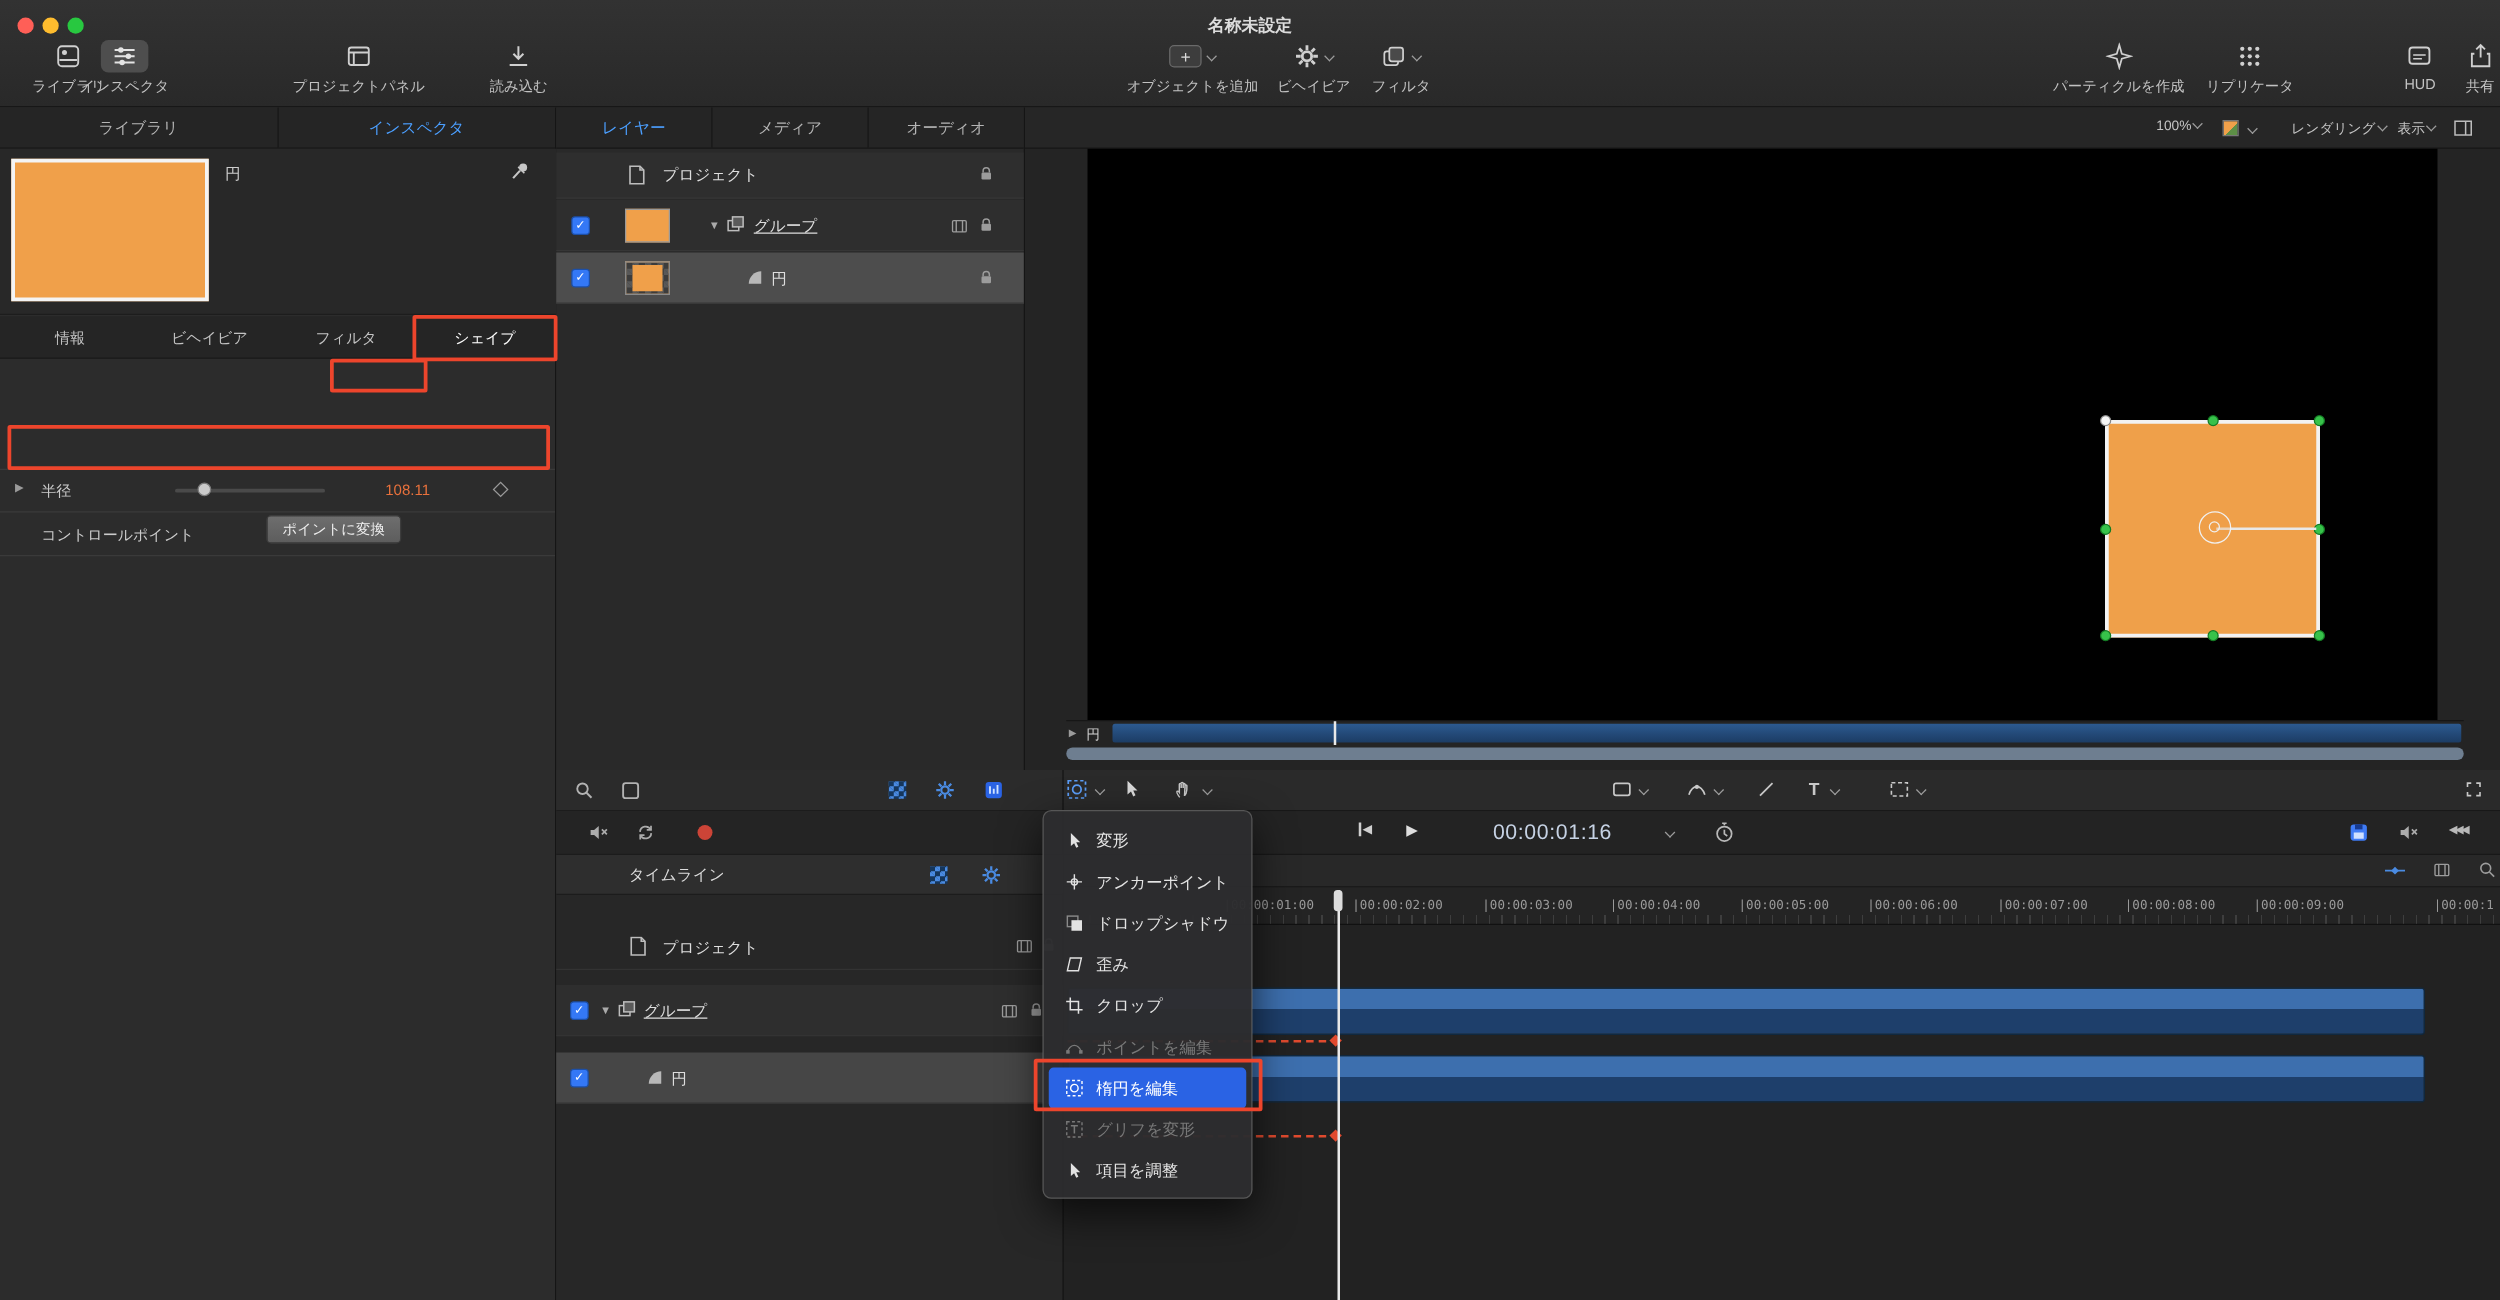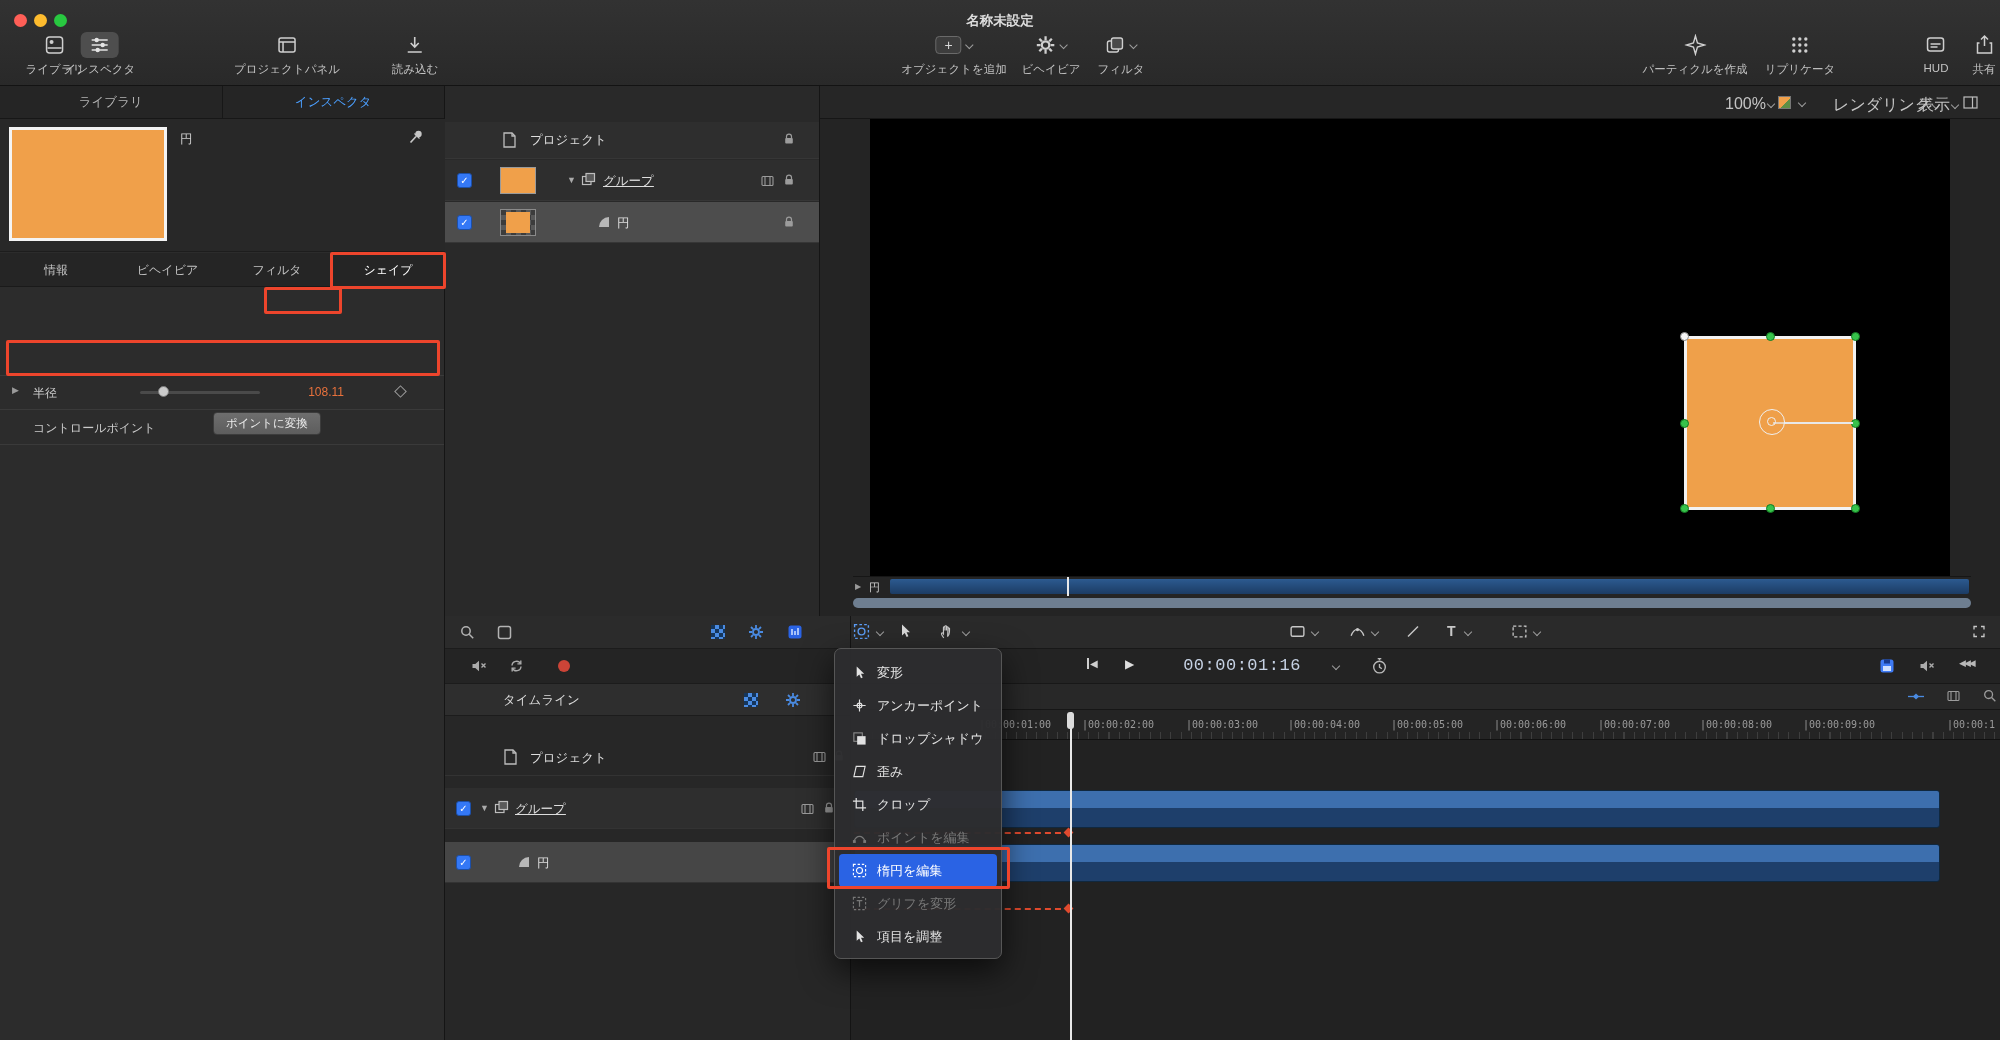--- a/index.html
+++ b/index.html
@@ -31,21 +31,21 @@
   
   #mid-panel{position:absolute;left:445px;top:86px;width:375px;height:530px;background:#292929;border-right:1px solid #151515}
   .lrow{position:absolute;left:0;right:0;border-bottom:1px solid #363636}
   .checkbox{position:absolute;width:15px;height:15px;background:#3478f6;border:1px solid #1c4fa8;border-radius:3px;color:#fff;font-size:10px;line-height:13px;text-align:center}
   .thumb{position:absolute;background:#f0a04a;border:1px solid #9a9a9a}
   .checker{background-image:linear-gradient(45deg,#585858 25%,transparent 25%,transparent 75%,#585858 75%),linear-gradient(45deg,#585858 25%,#3c3c3c 25%,#3c3c3c 75%,#585858 75%);background-size:10px 10px;background-position:0 0,5px 5px}
   .lname{position:absolute;font-size:12.5px;color:#dedede}
   .und{text-decoration:underline}
   
   #canvas-region{position:absolute;left:820px;top:86px;width:1180px;height:530px;background:#242424}
-  #canvas-bar{position:absolute;left:0;top:0;right:0;height:33px;background:#262626;border-bottom:1px solid #161616;color:#c4c4c4;font-size:16px}
+  #canvas-bar{position:absolute;left:0;top:0;right:0;height:33px;background:#262626;border-bottom:1px solid #161616;color:#c4c4c4;font-size:11px}
   #black-canvas{position:absolute;left:50px;top:33px;width:1080px;height:457px;background:#000}
   #sel-square{position:absolute;left:864px;top:250px;width:172px;height:174px;background:#efa04a;border:3px solid #f2f2f2}
   .handle{position:absolute;width:9px;height:9px;border-radius:50%;background:#37c24a;border:1px solid #147a24}
   .handle.white{background:#f5f5f5;border-color:#888}
   
   #bottom-left{position:absolute;left:445px;top:616px;width:405px;height:424px;background:#272727}
   #bottom-right{position:absolute;left:850px;top:616px;width:1150px;height:424px;background:#222;border-left:1px solid #141414}
   .toolrow-ic{position:absolute;top:7px;color:#c8c8c8}
   .rlabel{position:absolute;top:9px;transform:translateX(-50%);font-family:"DejaVu Sans Mono",monospace;font-size:10px;color:#9a9a9a;white-space:nowrap}
   .bar{position:absolute;border-radius:3px;background:linear-gradient(180deg,#3d6fae 0%,#3d6fae 46%,#1e3f6b 46%,#1e3f6b 100%);border:1px solid #10283f}
@@ -53,21 +53,21 @@
   .reddia{position:absolute;width:7px;height:7px;background:#e04a2e;transform:rotate(45deg)}
   
   #ctx-menu{position:absolute;left:834px;top:648px;width:168px;height:311px;background:rgba(44,44,46,.97);border:1px solid #565656;border-radius:7px;box-shadow:0 12px 32px rgba(0,0,0,.65);z-index:70;padding:7px 0}
   .mi{height:33px;display:flex;align-items:center;gap:9px;padding:0 10px 0 12px;font-size:13px;color:#e4e4e4;margin:0 4px;border-radius:4px}
   .mi.dis{color:#787878}
   .mi.sel{background:#2a63e4;color:#fff}
   .mi .mic{width:17px;display:flex;justify-content:center}
   
   .red-box{position:absolute;border:3px solid #ed452c;border-radius:2px;z-index:80;pointer-events:none}
   #playhead{position:absolute;left:1070px;top:712px;width:1.5px;height:328px;background:#e9e9e9;z-index:40}
-  .mono{font-family:Liberation Mono, monospace}
+  .mono{font-family:Liberation Sans, sans-serif}
   svg{display:block}
 </style>
 </head>
 <body>
 
 <div id="app">
 
   <div id="header">
     <span class="tl" style="left:14px;background:#ff5f57"></span>
     <span class="tl" style="left:34px;background:#febc2e"></span>
@@ -236,20 +236,25 @@
     <div class="seph" style="top:323px"></div>
 
     <div class="r" style="left:0;top:324px;width:445px;height:34px">
       <span class="r nowrap" style="left:33px;top:10px;color:#cbcbcb">コントロールポイント</span>
       <button class="btn-gray r" style="left:213px;top:2px">ポイントに変換</button>
     </div>
     <div class="seph" style="top:358px"></div>
   </div>
 
   <div id="mid-panel">
+    <div class="ptabbar">
+      <div class="ptab on">レイヤー</div>
+      <div class="ptab">メディア</div>
+      <div class="ptab">オーディオ</div>
+    </div>
 
     <div class="lrow" style="top:36px;height:37px;background:#2e2e2e">
       <span class="r" style="left:57px;top:10px">
         <svg width="14" height="16" viewBox="0 0 14 16">
             <path d="M2 1h8l3 3v11H2z" fill="none" stroke="#bdbdbd" stroke-width="1.3"></path>
             <path d="M10 1v3h3" fill="none" stroke="#bdbdbd" stroke-width="1.3"></path>
           </svg>
       </span>
       <span class="lname" style="left:85px;top:10px">プロジェクト</span>
       <span class="r" style="left:338px;top:11px">

